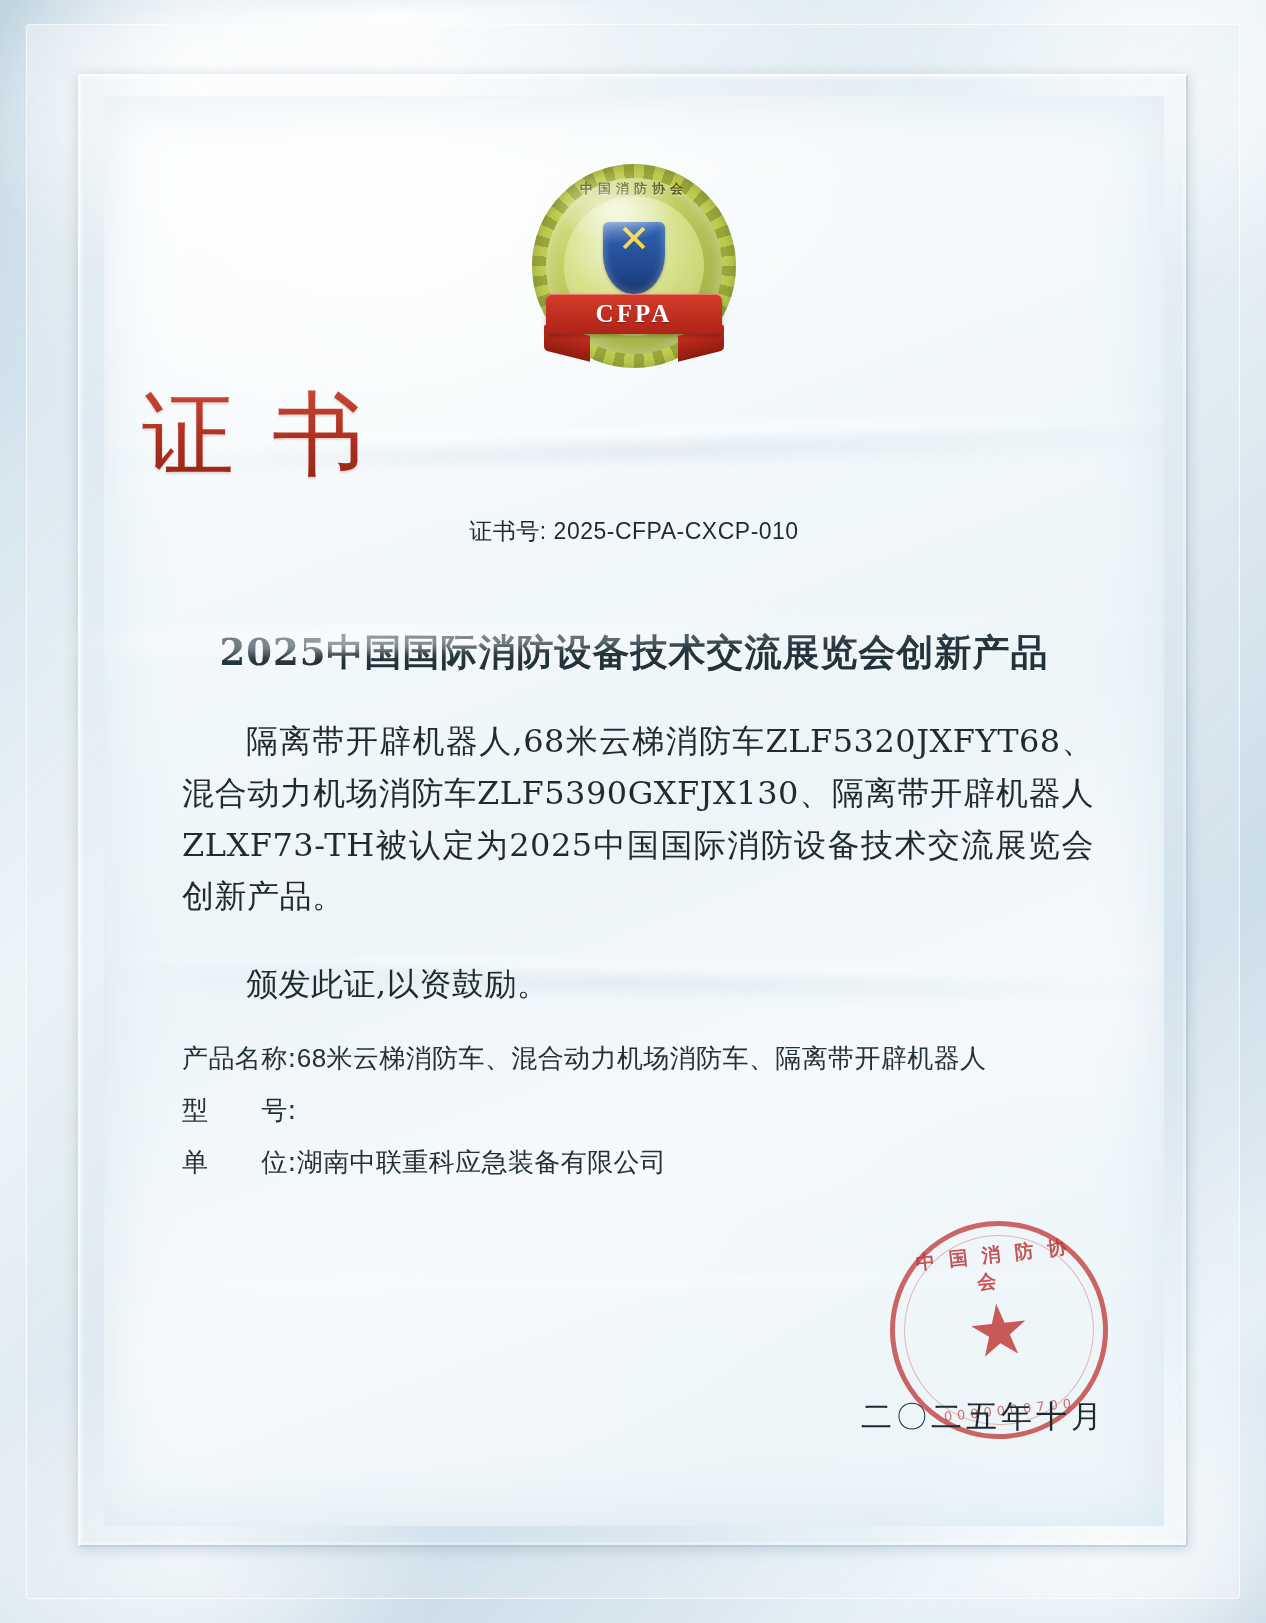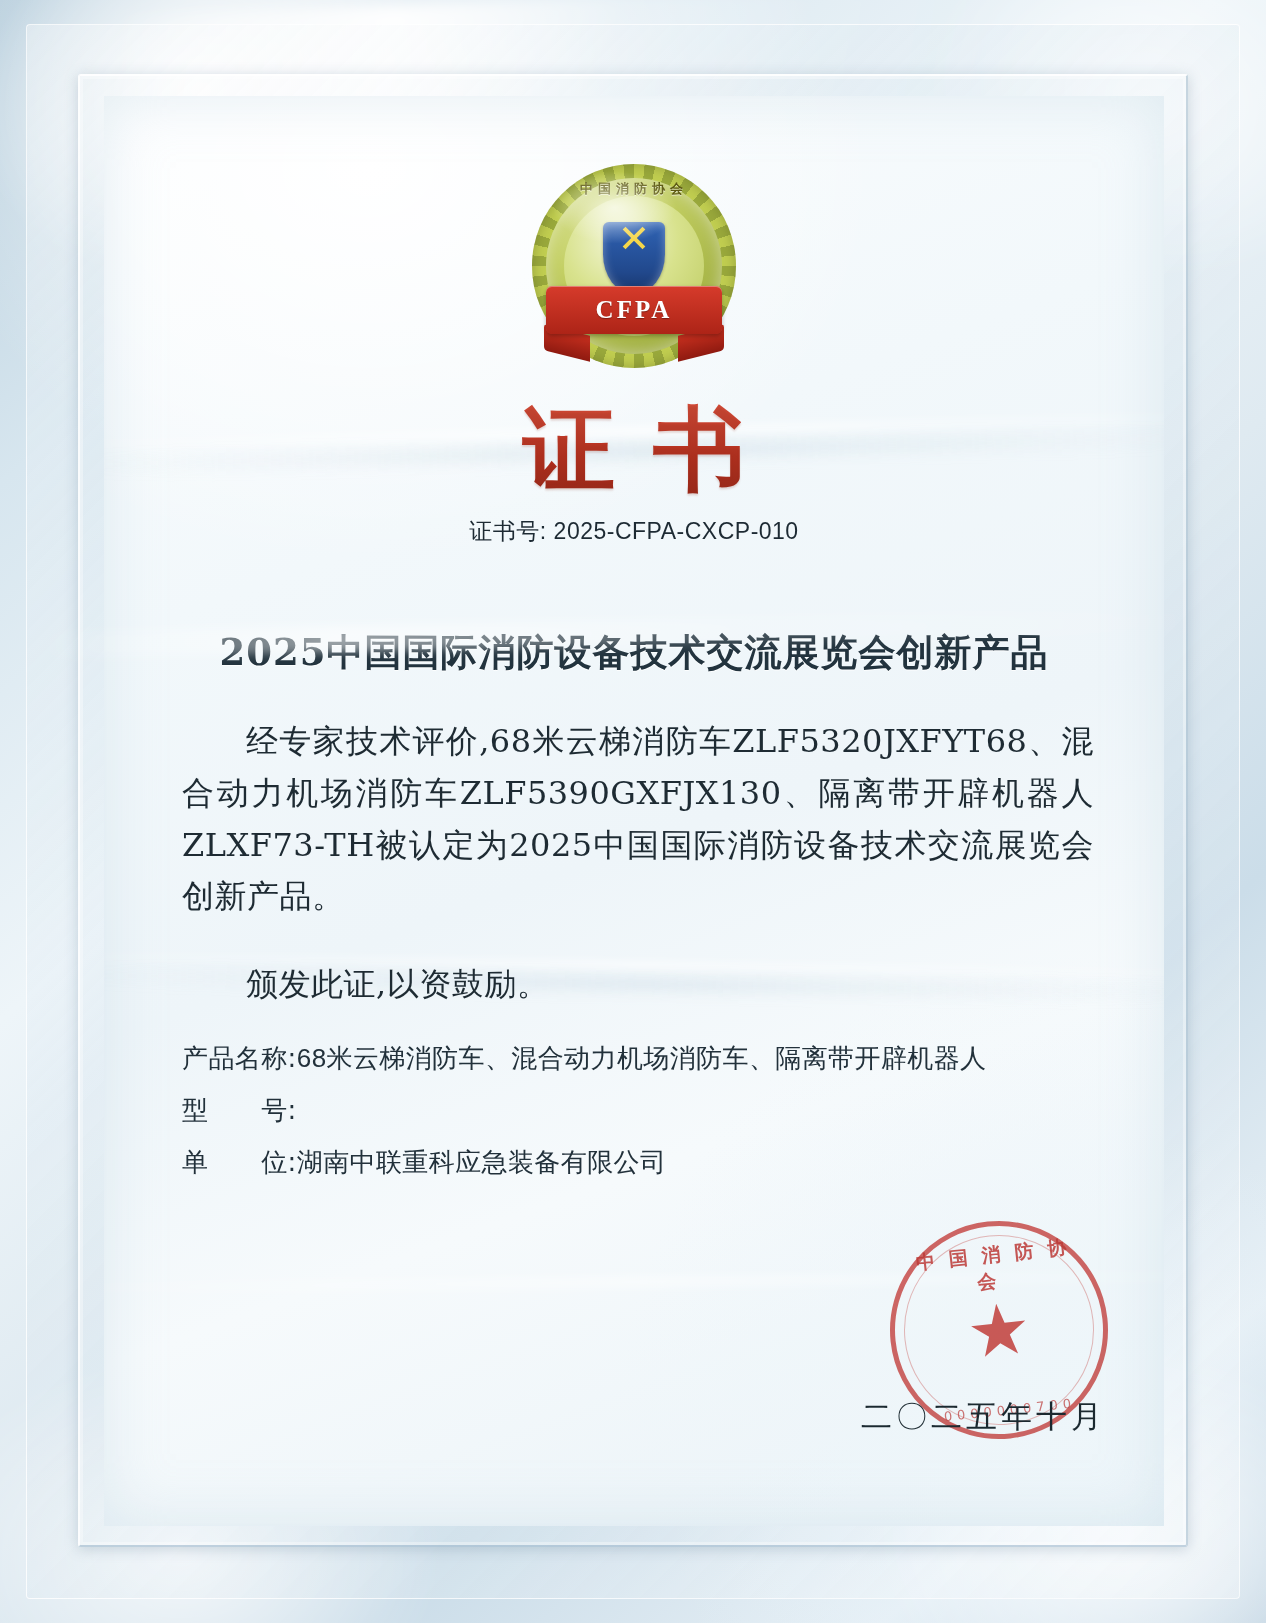--- a/index.html
+++ b/index.html
@@ -190,21 +190,21 @@
     position: absolute;
     left: 50%; top: 14px;
     transform: translateX(-50%) rotate(-45deg);
     width: 28px; height: 4px;
     background: #f4d64a;
   }
   .em-banner {
     position: absolute;
     left: 50%; bottom: 40px;
     transform: translateX(-50%);
-    width: 176px; height: 48px;
+    width: 176px; height: 40px;
     background: linear-gradient(180deg, #d63b2b 0%, #ad2417 100%);
     border-radius: 6px;
     box-shadow: 0 2px 4px rgba(0,0,0,0.28), inset 0 1px 0 rgba(255,255,255,0.35);
     display: flex; align-items: center; justify-content: center;
   }
   .em-banner span {
     font-family: "Liberation Serif", serif;
     font-size: 25px;
     font-weight: bold;
     color: #ffffff;
@@ -224,24 +224,24 @@
     left: 12%; top: 6%;
     width: 58%; height: 34%;
     border-radius: 50%;
     background: radial-gradient(ellipse at center, rgba(255,255,255,0.65), rgba(255,255,255,0) 70%);
     pointer-events: none;
   }
 
   
   #cert-title {
     position: absolute;
-    left: 0; right: 0; top: 292px;
-    text-align: center;
+    left: 0; right: 0; top: 277px;
+    text-align: left;
     font-family: "DejaVu Serif", "Liberation Serif", serif;
-    font-weight: bold;
+    font-weight: normal;
     font-size: 92px;
     letter-spacing: 38px;
     text-indent: 38px;
     color: #c0392b;
     background: linear-gradient(180deg, #d9533f 0%, #b42f1e 55%, #8e2315 100%);
     -webkit-background-clip: text;
     background-clip: text;
     -webkit-text-fill-color: transparent;
     text-shadow: 0 2px 2px rgba(140,50,35,0.18);
   }
@@ -420,21 +420,21 @@
     <div id="cert-title">证书</div>
 
     <div id="cert-number">
       <span>证书号:</span>
       <span>2025-CFPA-CXCP-010</span>
     </div>
 
     <div id="headline">2025中国国际消防设备技术交流展览会创新产品</div>
 
     <div id="body">
-      <p class="para">经专家技术评价,68米云梯消防车ZLF5320JXFYT68、混合动力机场消防车ZLF5390GXFJX130、隔离带开辟机器人ZLXF73-TH被认定为2025中国国际消防设备技术交流展览会创新产品。</p>
+      <p class="para">隔离带开辟机器人,68米云梯消防车ZLF5320JXFYT68、混合动力机场消防车ZLF5390GXFJX130、隔离带开辟机器人ZLXF73-TH被认定为2025中国国际消防设备技术交流展览会创新产品。</p>
       <p class="para para2">颁发此证,以资鼓励。</p>
     </div>
 
     <div id="meta">
       <div class="meta-row">
         <span class="meta-label">产品名称:</span>
         <span class="meta-value">68米云梯消防车、混合动力机场消防车、隔离带开辟机器人</span>
       </div>
       <div class="meta-row">
         <span class="meta-label">型　　号:</span>

